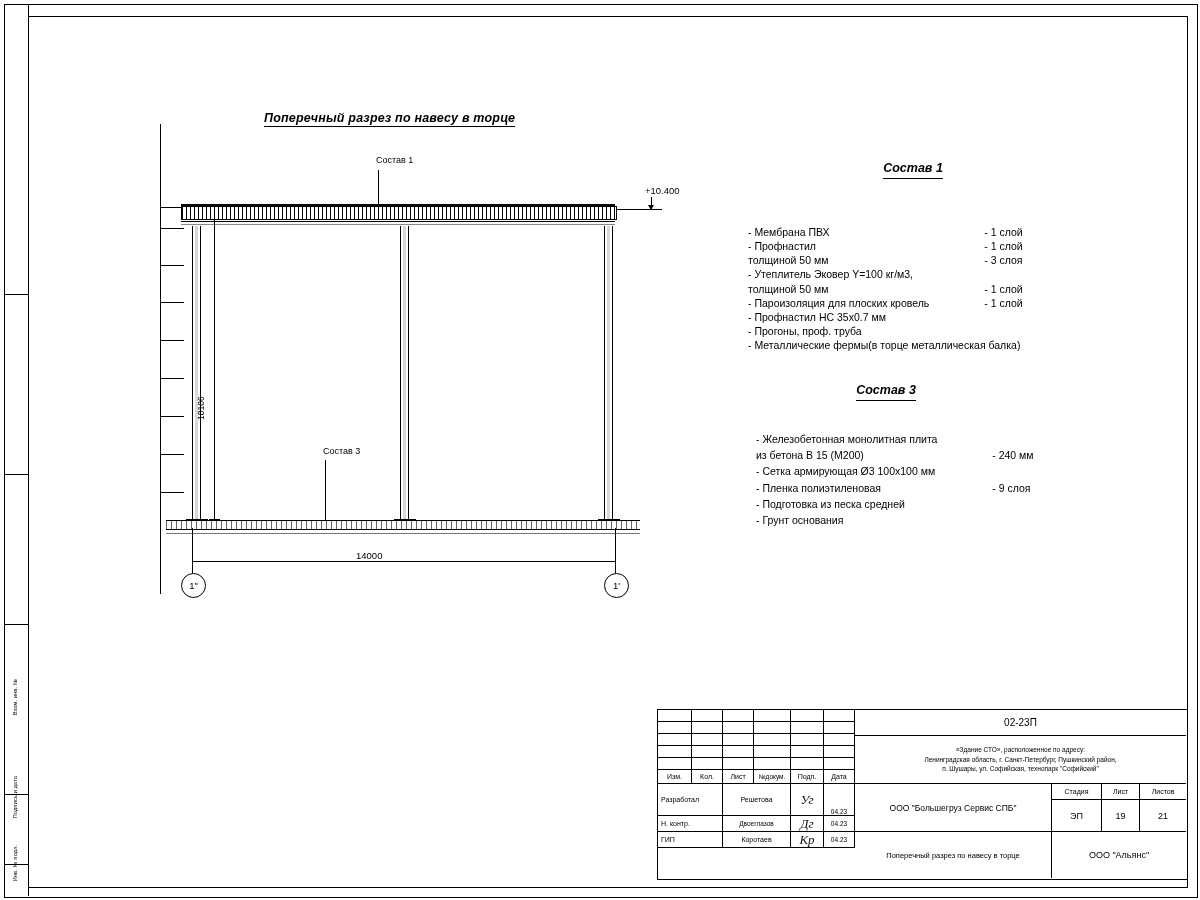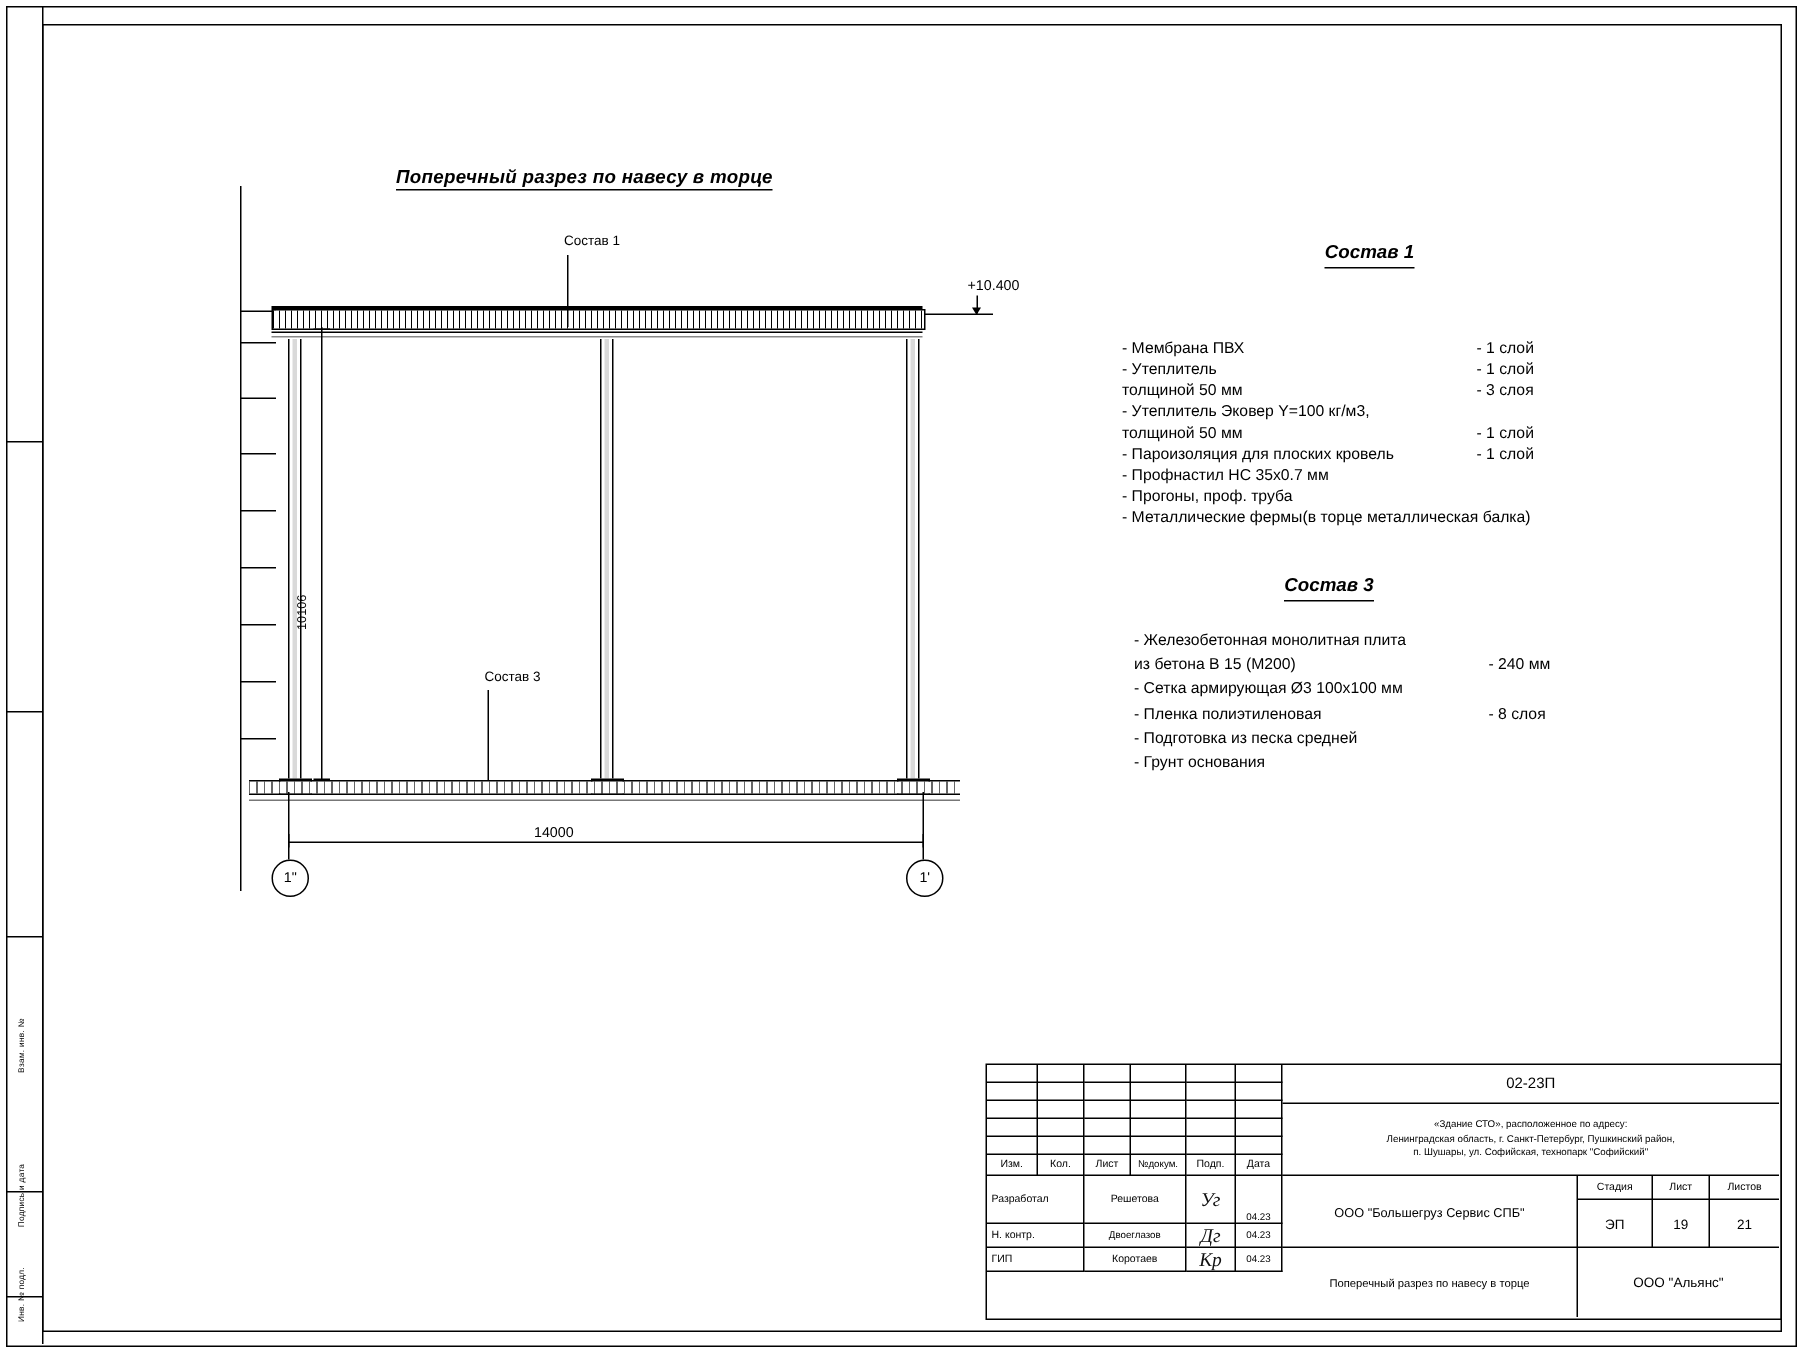--- a/index.html
+++ b/index.html
@@ -193,21 +193,21 @@
   <div class="spec" style="left:748px;top:160px;width:330px;">
     <div style="text-align:center;">
       <span class="spec-title">Состав 1</span>
     </div>
     <div style="margin-top:46px;">
       <div class="spec-row">
         <div class="nm">- Мембрана ПВХ</div>
         <div class="qt">- 1 слой</div>
       </div>
       <div class="spec-row">
-        <div class="nm">- Утеплитель</div>
+        <div class="nm">- Профнастил</div>
         <div class="qt">- 1 слой</div>
       </div>
       <div class="spec-row">
         <div class="nm">  толщиной 50 мм</div>
         <div class="qt">- 3 слоя</div>
       </div>
       <div class="spec-row">
         <div class="nm">- Утеплитель Эковер Y=100 кг/м3,</div>
         <div class="qt"></div>
       </div>
@@ -230,36 +230,36 @@
       <div class="spec-row">
         <div style="width:352px;">- Металлические фермы(в торце металлическая балка)</div>
       </div>
     </div>
   </div>
 
   <div class="spec" style="left:756px;top:382px;width:330px;">
     <div style="text-align:center;width:260px;">
       <span class="spec-title">Состав 3</span>
     </div>
-    <div style="margin-top:18px;line-height:1.55;">
+    <div style="margin-top:30px;line-height:1.55;">
       <div class="spec-row">
         <div class="nm">- Железобетонная  монолитная плита</div>
         <div class="qt"></div>
       </div>
       <div class="spec-row">
         <div class="nm">  из бетона В 15 (М200)</div>
         <div class="qt">- 240 мм</div>
       </div>
       <div class="spec-row">
         <div class="nm">- Сетка армирующая Ø3 100х100 мм</div>
         <div class="qt"></div>
       </div>
       <div class="spec-row">
         <div class="nm">- Пленка полиэтиленовая</div>
-        <div class="qt">-  8 слоя</div>
+        <div class="qt">-  9 слоя</div>
       </div>
       <div class="spec-row">
         <div class="nm">- Подготовка из песка средней</div>
         <div class="qt"></div>
       </div>
       <div class="spec-row">
         <div class="nm">- Грунт основания</div>
         <div class="qt"></div>
       </div>
     </div>

